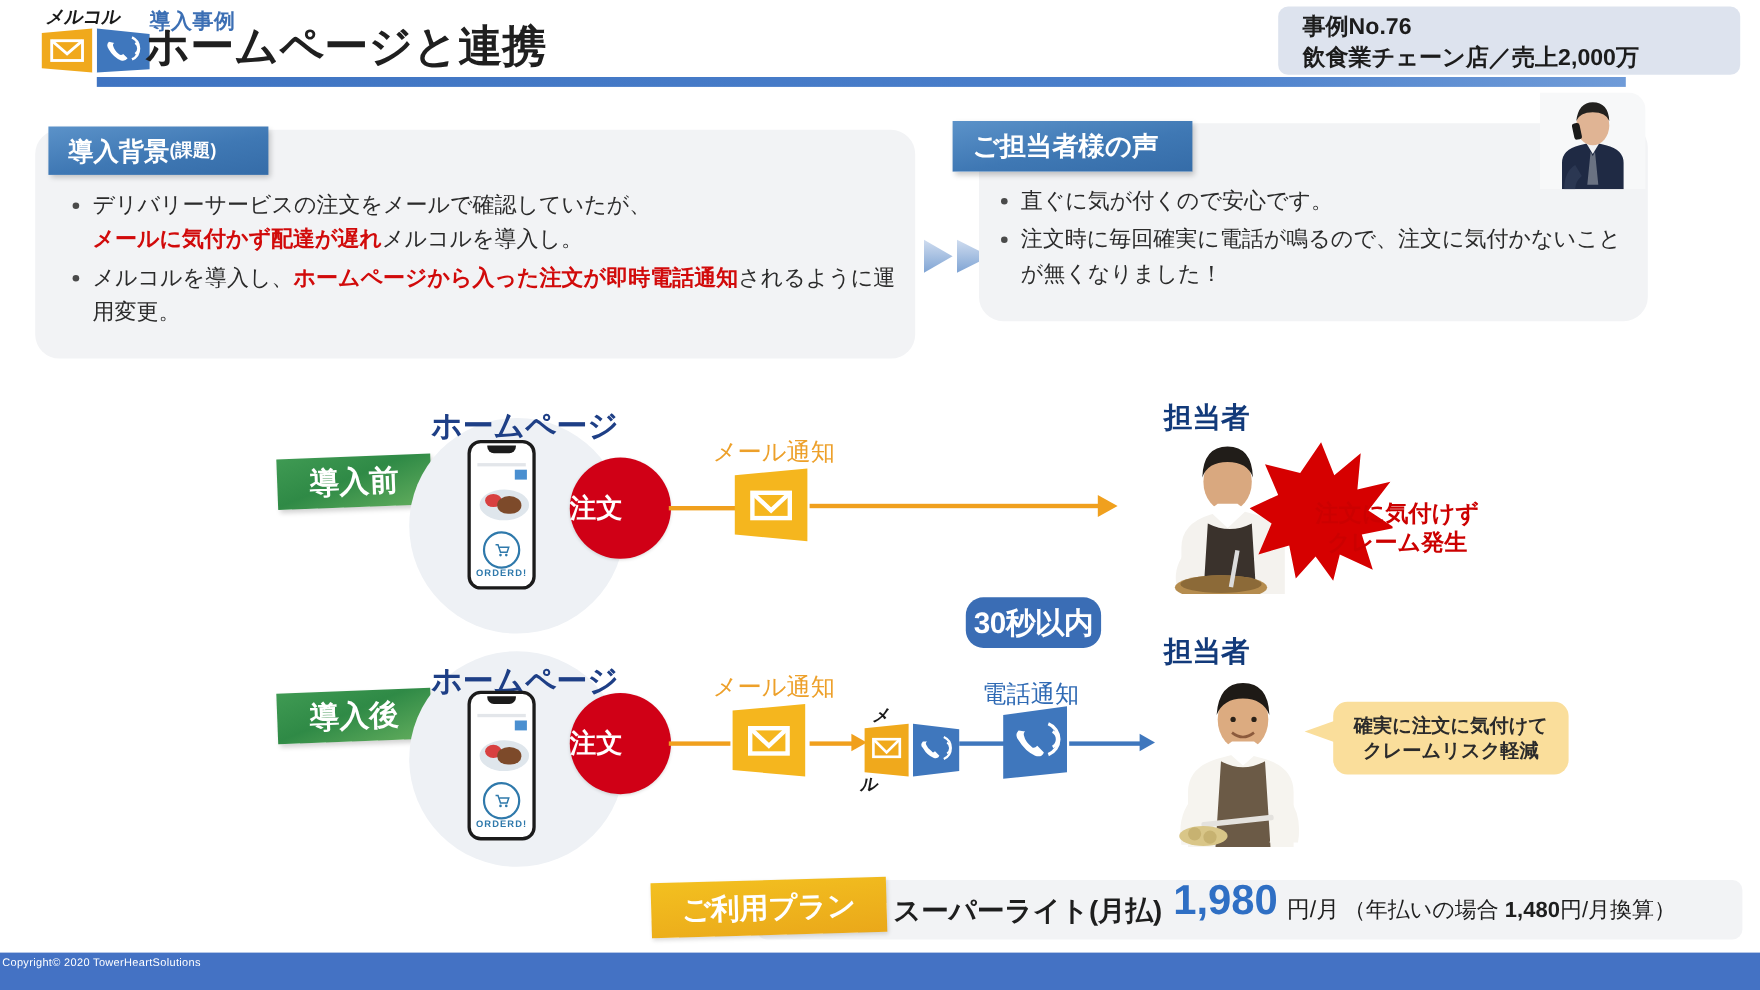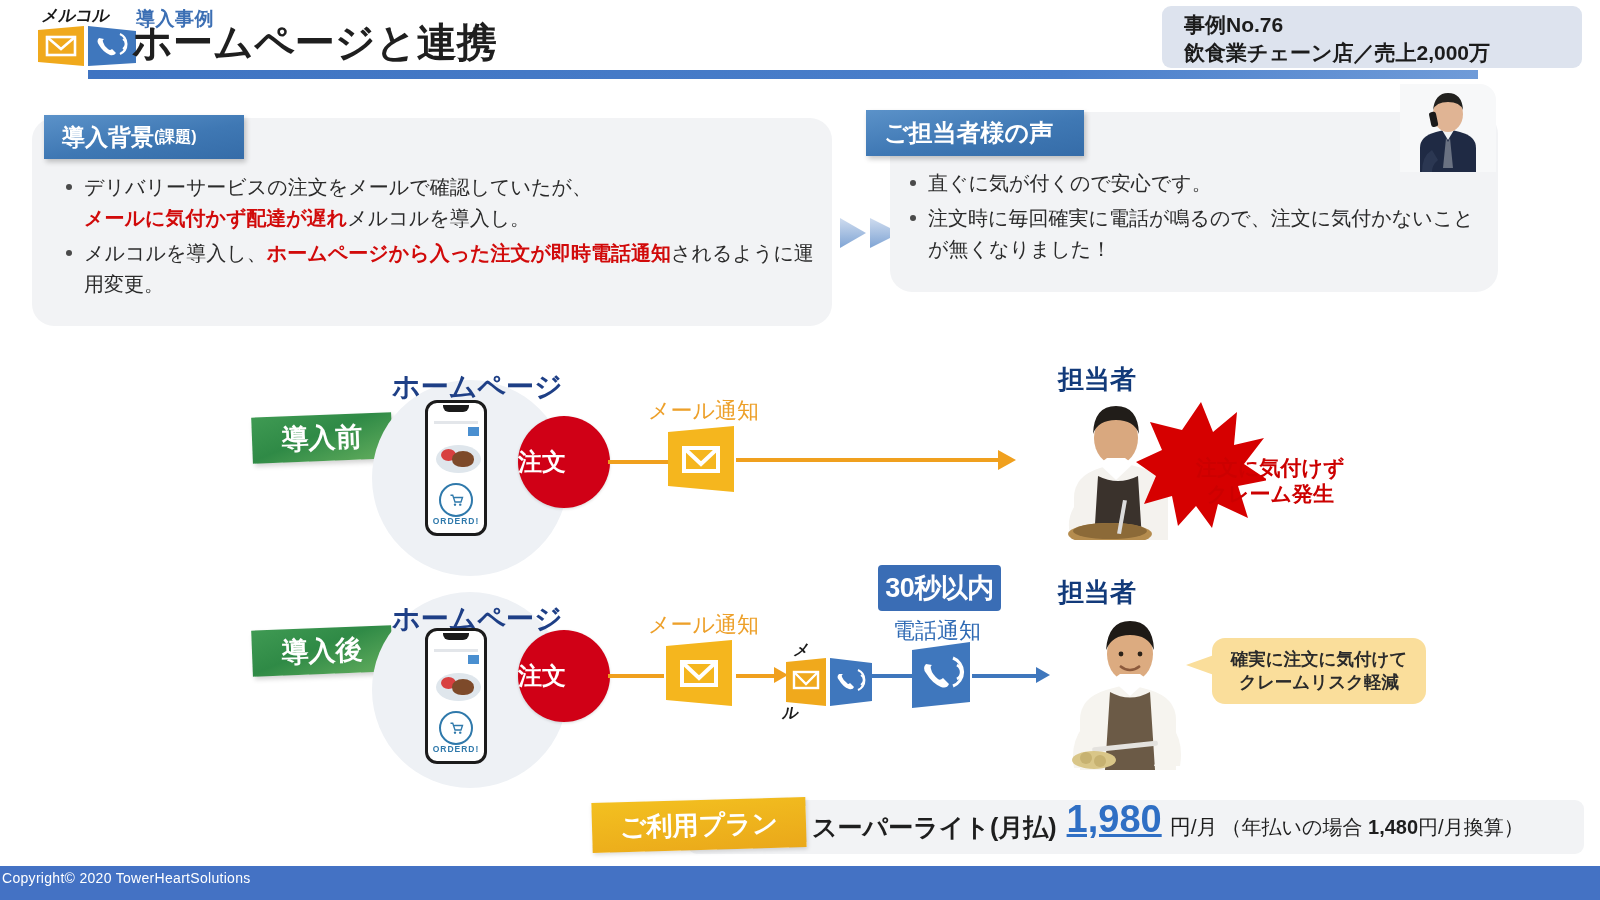--- a/index.html
+++ b/index.html
@@ -164,22 +164,22 @@
     position:absolute;font-size:26px;font-weight:bold;color:#123a7a;
     white-space:nowrap;
   }
 
   .burst-text{
     position:absolute;font-size:21px;font-weight:bold;color:#cc0000;
     line-height:1.22;white-space:nowrap;text-align:center;
   }
 
   .badge30{
-    position:absolute;left:878px;top:565px;width:123px;height:46px;
-    background:#3a6db5;border-radius:4px;color:#fff;
+    position:absolute;left:878px;top:543px;width:123px;height:46px;
+    background:#3a6db5;border-radius:16px;color:#fff;
     font-size:27px;font-weight:bold;
     display:flex;align-items:center;justify-content:center;
     letter-spacing:-0.5px;
   }
 
   .callout{
     position:absolute;left:1212px;top:638px;width:214px;height:66px;
     background:#fade9b;border-radius:13px;
     display:flex;align-items:center;justify-content:center;
     text-align:center;font-size:17.5px;font-weight:bold;color:#2b2b2b;
@@ -203,33 +203,33 @@
     color:#fff;font-size:26px;font-weight:bold;
     display:flex;align-items:center;justify-content:center;
     transform:rotate(-1.6deg);
     box-shadow:1px 2px 4px rgba(0,0,0,0.15);
   }
   .plan-text{
     position:absolute;left:812px;top:800px;height:54px;
     display:flex;align-items:center;white-space:nowrap;
   }
   .plan-name{font-size:25px;font-weight:bold;color:#1e1e1e;}
-  .plan-price{font-size:38px;font-weight:bold;color:#2f6fc4;margin:0 8px 16px 10px;line-height:1;text-decoration:underline;}
+  .plan-price{font-size:38px;font-weight:bold;color:#2f6fc4;margin:0 8px 16px 10px;line-height:1;}
   .plan-unit{font-size:21px;color:#1e1e1e;margin-right:4px;}
   .plan-note{font-size:20px;color:#1e1e1e;}
   .plan-note b{font-weight:bold;}
 
   
   .footer{
     position:absolute;left:0;top:866px;width:1600px;height:34px;
     background:#4472c4;
   }
   .footer span{
     position:absolute;left:2px;top:4px;
-    font-size:14px;color:#ffffff;letter-spacing:0.3px;
+    font-size:10px;color:#ffffff;letter-spacing:0.3px;
   }
 </style>
 </head>
 <body>
 
 <div class="slide">
 
   <div class="header">
 
     <div class="logo-wrap">

